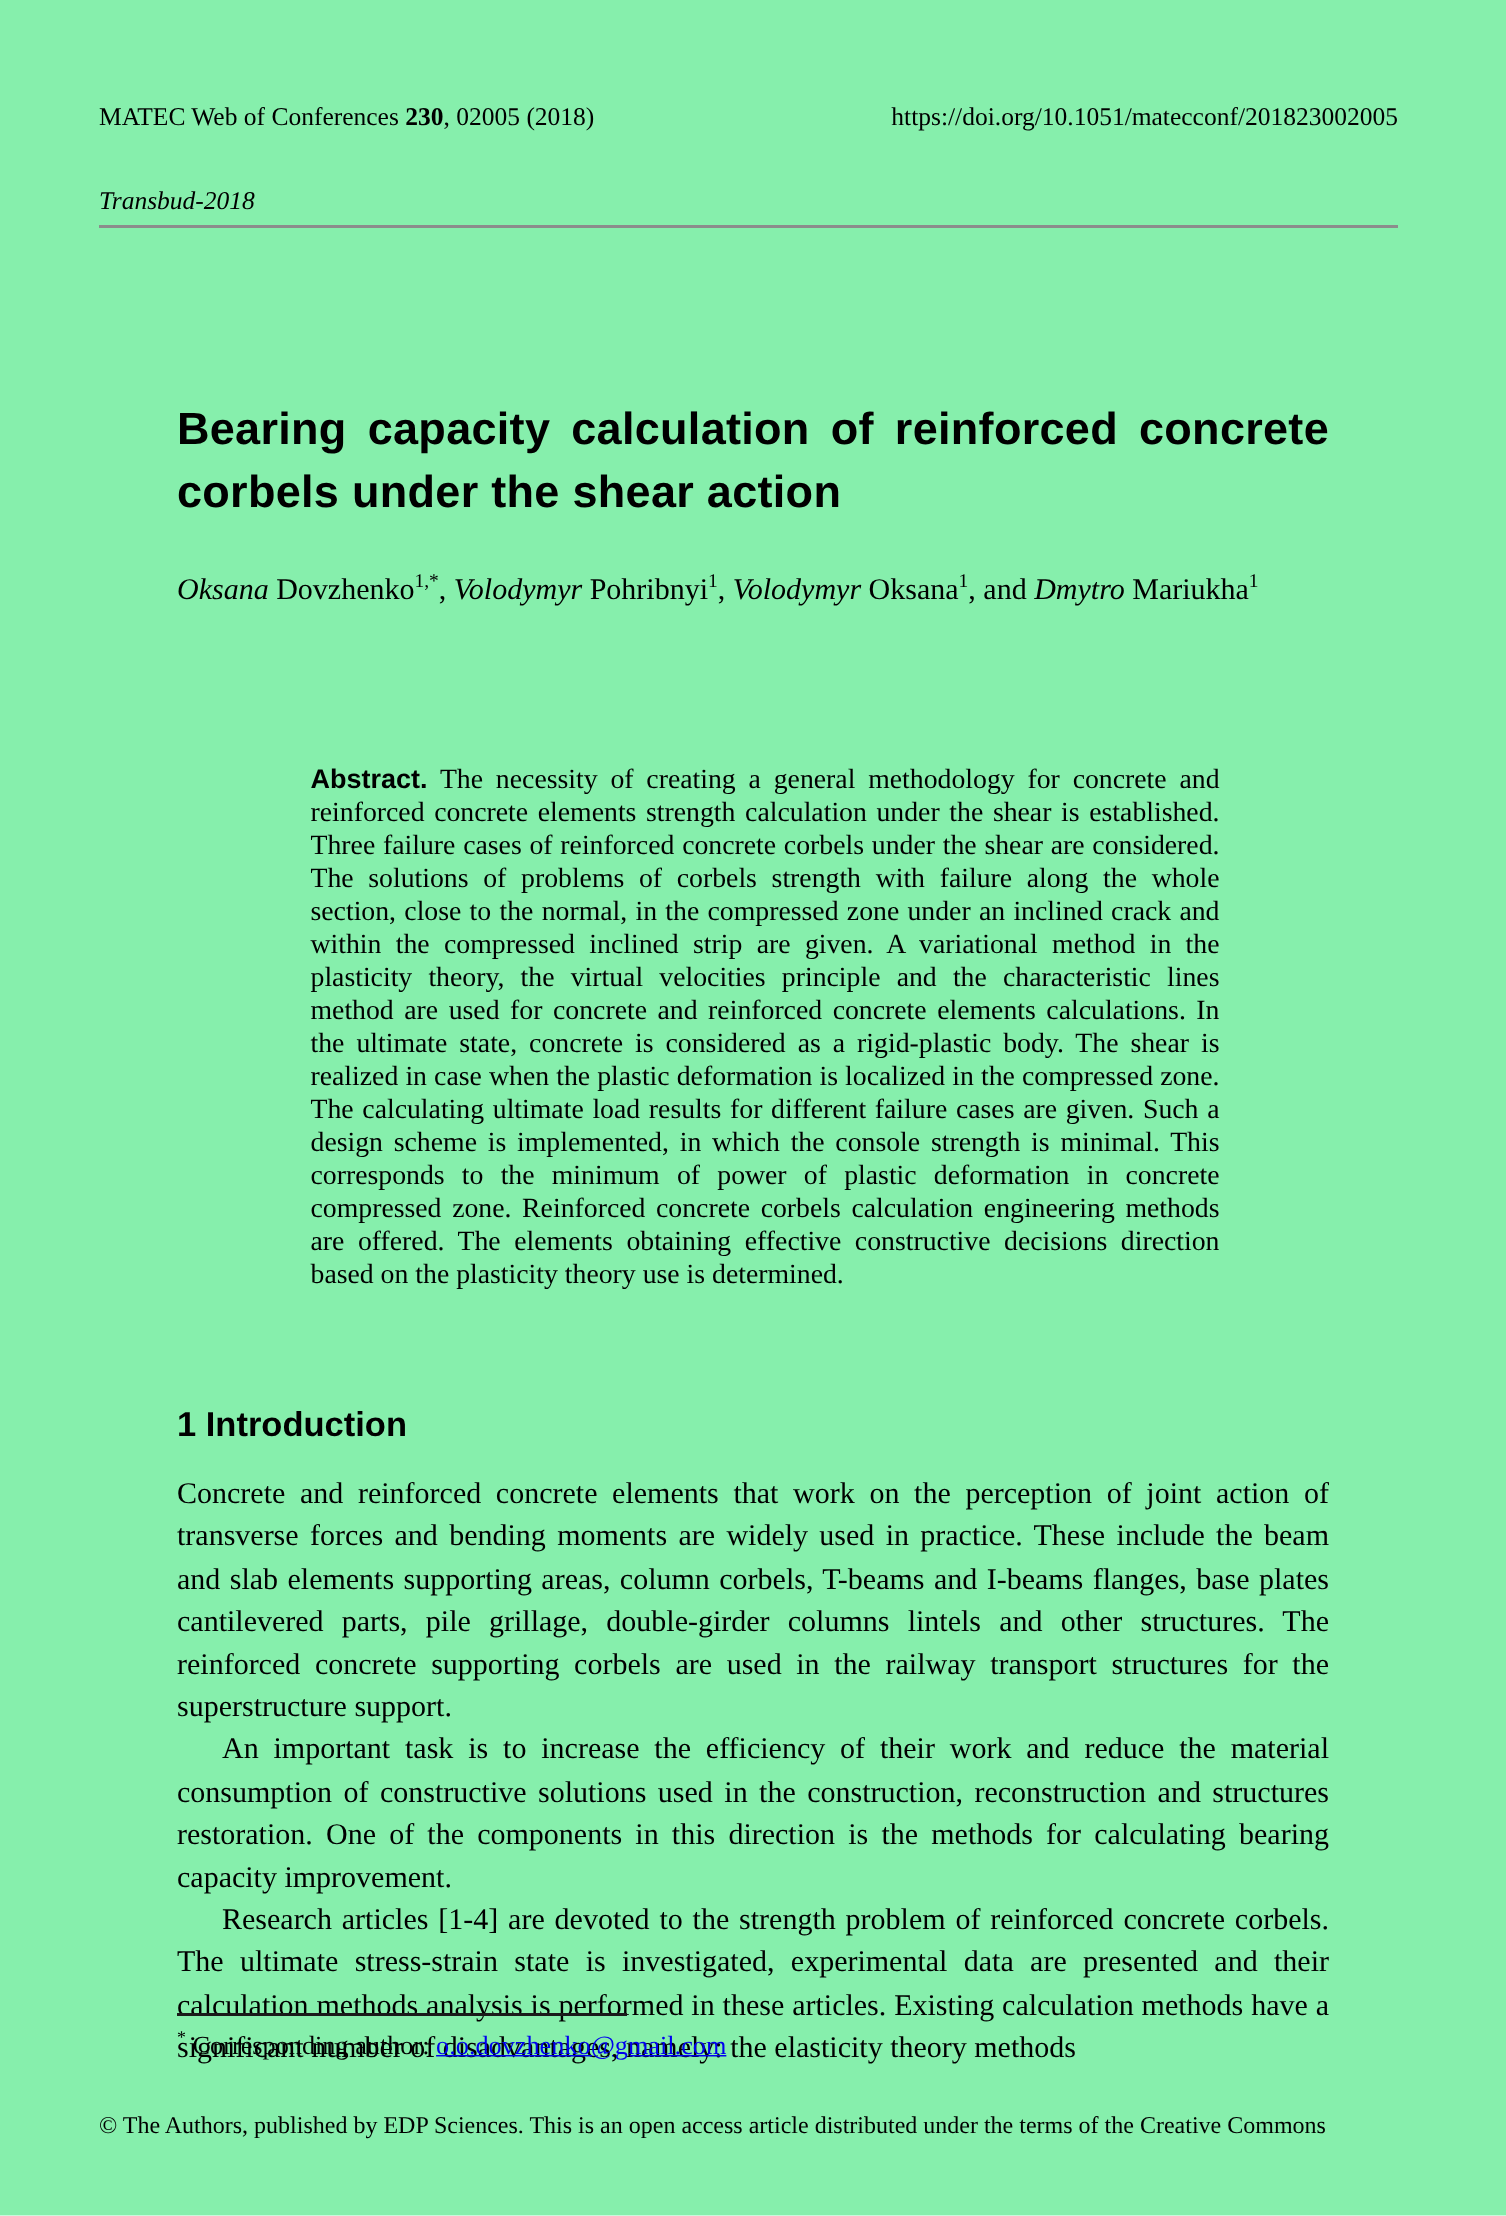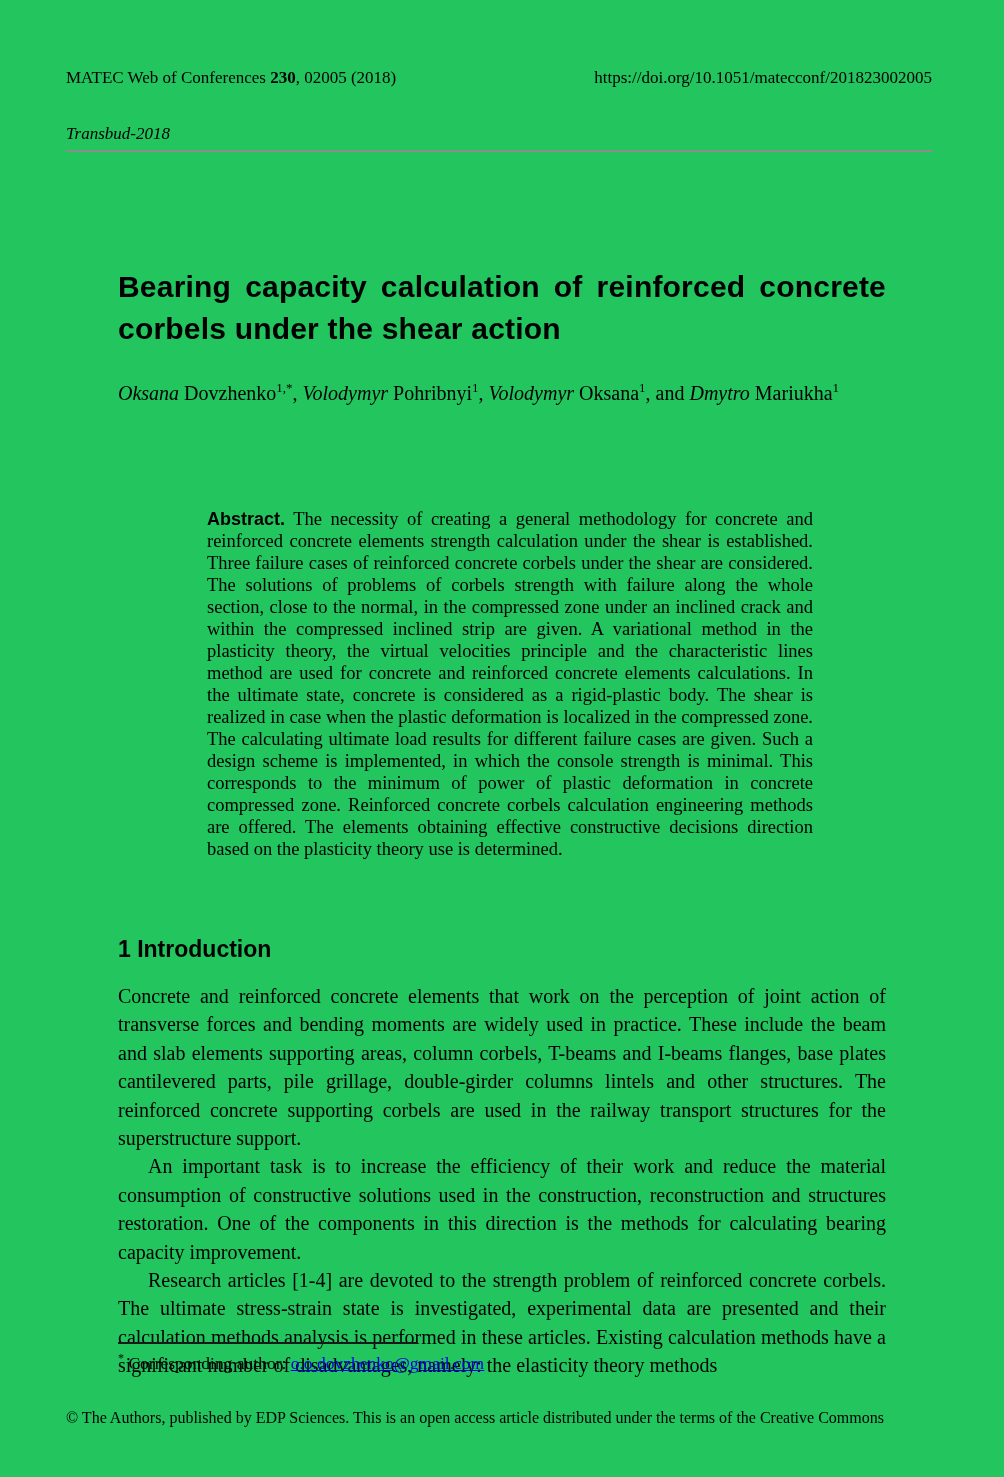--- a/index.html
+++ b/index.html
@@ -1,20 +1,20 @@
 <!DOCTYPE html>
 <html><head>
 <meta charset="utf-8">
 <style>
   html, body { margin: 0; padding: 0; background: #ffffff; }
   .page {
     position: relative;
     width: 1004px;
     height: 1477px;
-    background: #22c55e;
+    background: #86efac;
     color: #000000;
     font-family: "Liberation Serif", serif;
     overflow: hidden;
   }
 
   
   .hdr {
     position: absolute;
     left: 66px;
     right: 72px;

